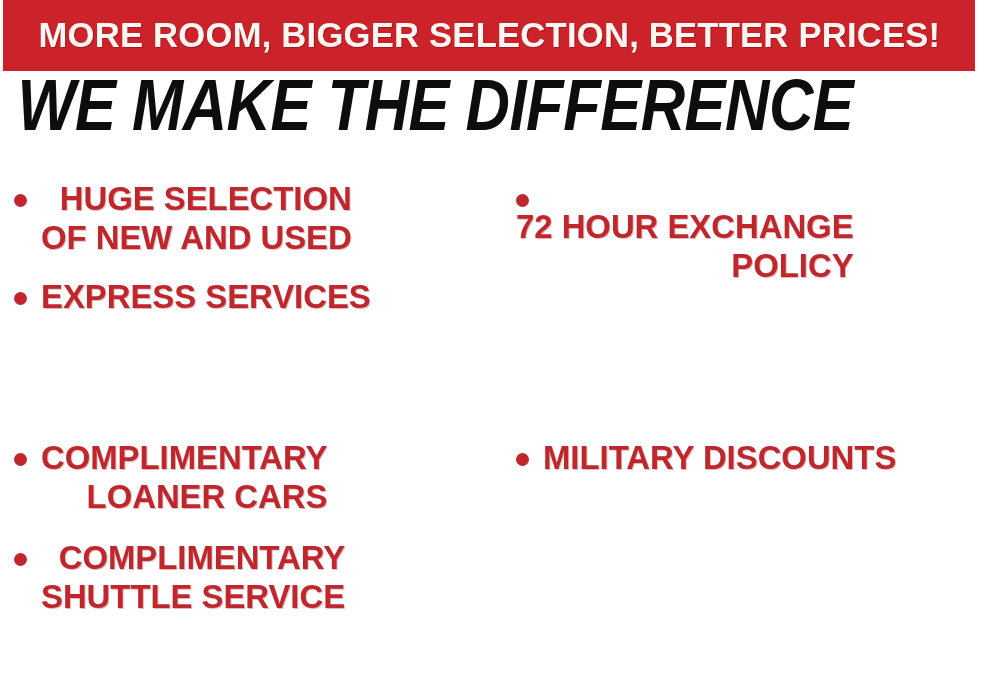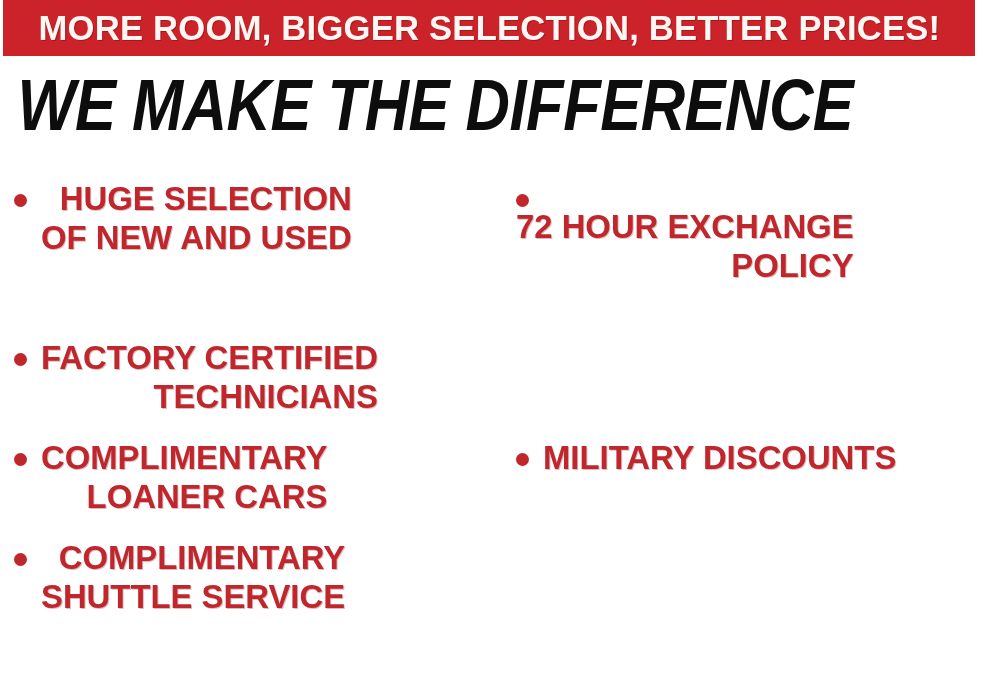--- a/index.html
+++ b/index.html
@@ -21,21 +21,21 @@
     background: #ffffff;
     box-sizing: border-box;
   }
 
   
   .banner {
     position: absolute;
     left: 3px;
     top: 0px;
     width: 972px;
-    height: 56px;
+    height: 71px;
     background: #cc2229;
     display: flex;
     align-items: center;
     justify-content: center;
     overflow: hidden;
   }
   .banner-text {
     color: #fdf7f4;
     font-family: "Liberation Sans", sans-serif;
     font-weight: bold;
@@ -129,24 +129,23 @@
     <span class="headline-text">WE MAKE THE DIFFERENCE</span>
   </div>
 
   <div class="columns">
     <div class="col col-left">
         <div class="bullet-row" style="top: 19px;">
           <span class="dot"></span>
           <span class="bullet-text">HUGE SELECTION
 OF NEW AND USED</span>
         </div>
-        <div class="bullet-row" style="top: 178px;">
+        <div class="bullet-row" style="top: 117px;">
           <span class="dot"></span>
-          <span class="bullet-text">FACTORY CERTIFIED
-TECHNICIANS</span>
+          <span class="bullet-text">EXPRESS SERVICES</span>
         </div>
         <div class="bullet-row" style="top: 278px;">
           <span class="dot"></span>
           <span class="bullet-text">COMPLIMENTARY
 LOANER CARS</span>
         </div>
         <div class="bullet-row" style="top: 378px;">
           <span class="dot"></span>
           <span class="bullet-text">COMPLIMENTARY
 SHUTTLE SERVICE</span>

